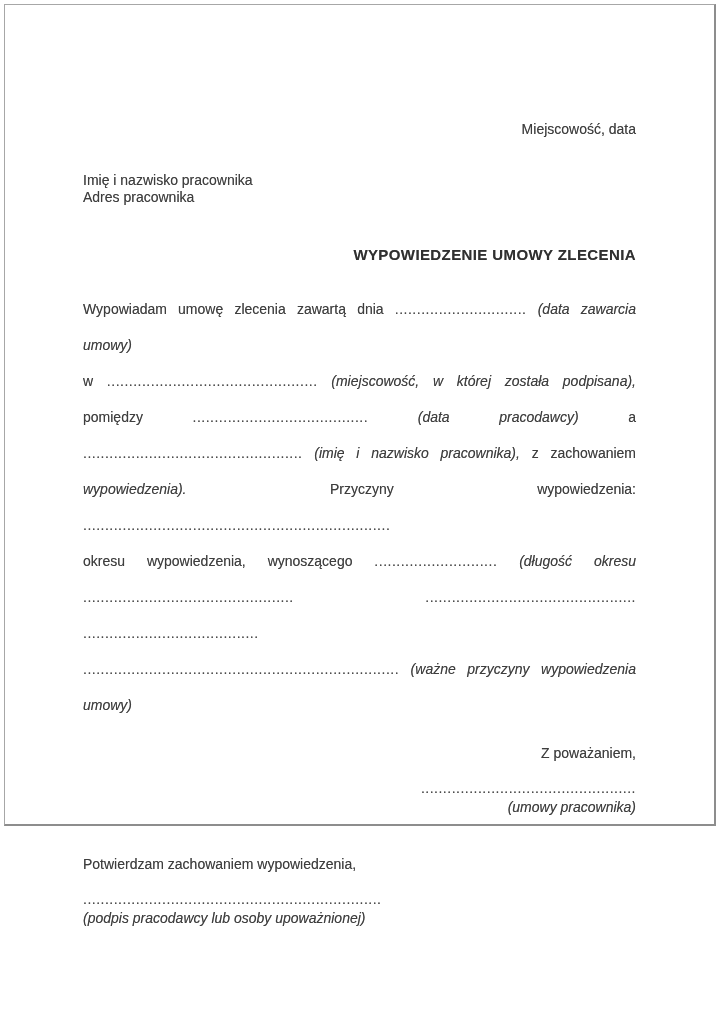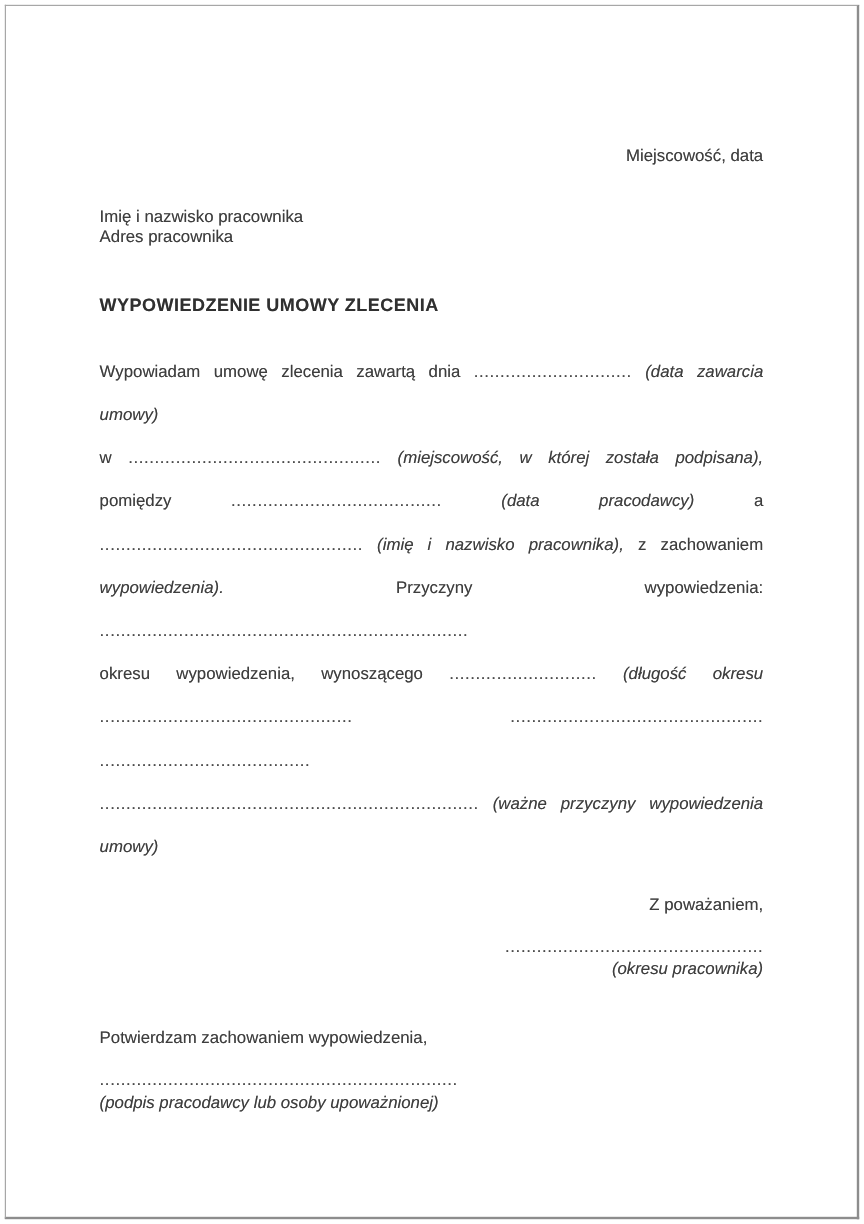--- a/index.html
+++ b/index.html
@@ -6,21 +6,21 @@
     margin: 0;
     padding: 0;
     background: #ffffff;
     width: 720px;
     height: 1020px;
     overflow: hidden;
   }
   .page {
     box-sizing: border-box;
     width: 712px;
-    height: 1012px;
+    height: 822px;
     margin: 4px;
     background: #ffffff;
     border: 1px solid #a7a7a7;
     border-right: 2px solid #8d8d8d;
     border-bottom: 2px solid #8d8d8d;
     font-family: "Liberation Sans", sans-serif;
     font-size: 14px;
     color: #3e3e3e;
     text-shadow: 0 0 0.5px rgba(62,62,62,0.55);
   }
@@ -31,21 +31,21 @@
   .right { text-align: right; }
   .it { font-style: italic; }
   .dots { letter-spacing: 0.5px; color: #4a4a4a; }
 
   .employee-block { margin-top: 34px; }
 
   .employer-line { margin-top: 37px; }
 
   .doc-title {
     margin: 40px 0 0 0;
-    text-align: left;
+    text-align: right;
     font-size: 15px;
     font-weight: 700;
     letter-spacing: 0.4px;
     color: #303030;
   }
 
   .body-par { margin-top: 28px; }
   .bline {
     line-height: 36px;
     text-align: justify;
@@ -113,21 +113,21 @@
       </div>
       <div class="bline">
         <span class="dots">........................................................................</span>
         <span class="it">(ważne przyczyny wypowiedzenia umowy)</span>
       </div>
     </div>
 
     <div class="closing-block">
       <div class="right">Z poważaniem,</div>
       <div class="right dots sig-dots">.................................................</div>
-      <div class="right it sig-label">(okresu pracownika)</div>
+      <div class="right it sig-label">(umowy pracownika)</div>
     </div>
 
     <div class="confirmation-block">
       <div>Potwierdzam zachowaniem wypowiedzenia,</div>
       <div class="dots sig-dots">....................................................................</div>
       <div class="it sig-label">(podpis pracodawcy lub osoby upoważnionej)</div>
     </div>
 
   </div>
 </div>

